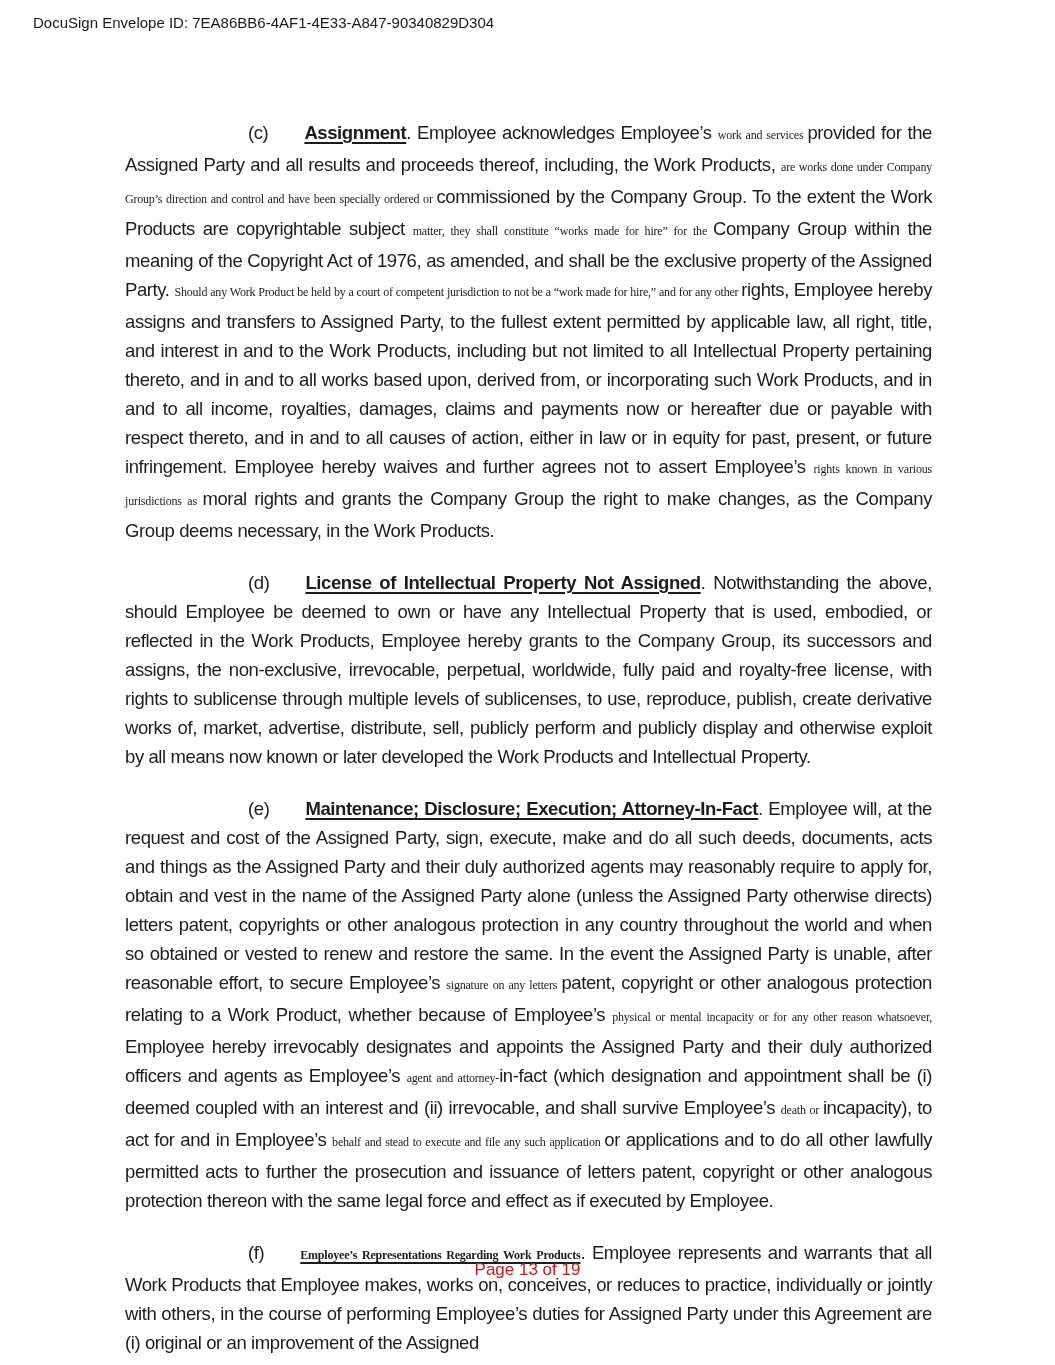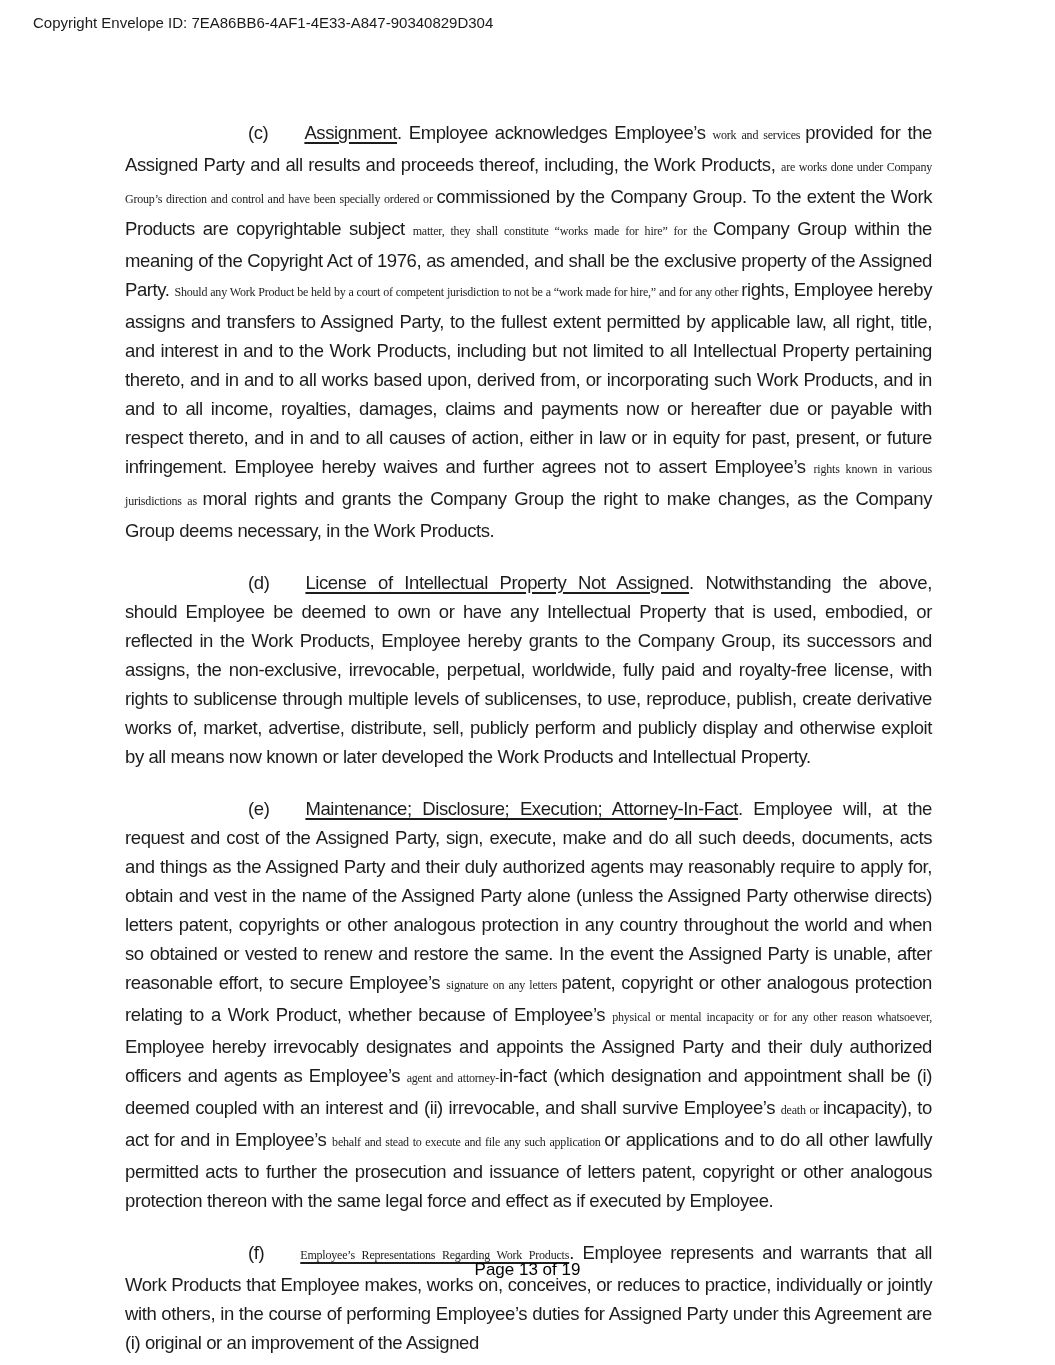--- a/index.html
+++ b/index.html
@@ -35,42 +35,43 @@
   .para {
     margin: 0 0 23px 0;
     text-indent: 123px;
   }
   .para-label { white-space: pre; }
   .tab { display: inline-block; width: 36px; }
   .u {
     text-decoration: underline;
     text-underline-offset: 3px;
     text-decoration-thickness: 1.5px;
+    font-weight: bold;
   }
   .serif {
     font-family: "Liberation Serif", serif;
     font-size: 12px;
     letter-spacing: -0.2px;
   }
   .page-footer {
     position: absolute;
     top: 1260px;
     left: 0;
     width: 100%;
     text-align: center;
     font-size: 17px;
-    color: #000000;
+    color: #b91c1c;
   }
 </style>
 </head>
 <body>
 
 <div class="page">
 
-  <div class="envelope-header">Copyright Envelope ID: 7EA86BB6-4AF1-4E33-A847-90340829D304</div>
+  <div class="envelope-header">DocuSign Envelope ID: 7EA86BB6-4AF1-4E33-A847-90340829D304</div>
 
   <div class="doc">
 
     <p class="para">
       <span class="para-label">(c)</span><span class="tab"></span><span><span class="u">Assignment</span><span>. Employee acknowledges Employee’s </span><span class="serif">work and services </span><span>provided for the Assigned Party and all results and proceeds thereof, including, the Work Products, </span><span class="serif">are works done under Company Group’s direction and control and have been specially ordered or </span><span>commissioned by the Company Group. To the extent the Work Products are copyrightable subject </span><span class="serif">matter, they shall constitute “works made for hire” for the </span><span>Company Group within the meaning of the Copyright Act of 1976, as amended, and shall be the exclusive property of the Assigned Party. </span><span class="serif">Should any Work Product be held by a court of competent jurisdiction to not be a “work made for hire,” and for any other </span><span>rights, Employee hereby assigns and transfers to Assigned Party, to the fullest extent permitted by applicable law, all right, title, and interest in and to the Work Products, including but not limited to all Intellectual Property pertaining thereto, and in and to all works based upon, derived from, or incorporating such Work Products, and in and to all income, royalties, damages, claims and payments now or hereafter due or payable with respect thereto, and in and to all causes of action, either in law or in equity for past, present, or future infringement. Employee hereby waives and further agrees not to assert Employee’s </span><span class="serif">rights known in various jurisdictions as </span><span>moral rights and grants the Company Group the right to make changes, as the Company Group deems necessary, in the Work Products.</span></span>
     </p>
 
     <p class="para">
       <span class="para-label">(d)</span><span class="tab"></span><span><span class="u">License of Intellectual Property Not Assigned</span><span>. Notwithstanding the above, should Employee be deemed to own or have any Intellectual Property that is used, embodied, or reflected in the Work Products, Employee hereby grants to the Company Group, its successors and assigns, the non-exclusive, irrevocable, perpetual, worldwide, fully paid and royalty-free license, with rights to sublicense through multiple levels of sublicenses, to use, reproduce, publish, create derivative works of, market, advertise, distribute, sell, publicly perform and publicly display and otherwise exploit by all means now known or later developed the Work Products and Intellectual Property.</span></span>
     </p>

